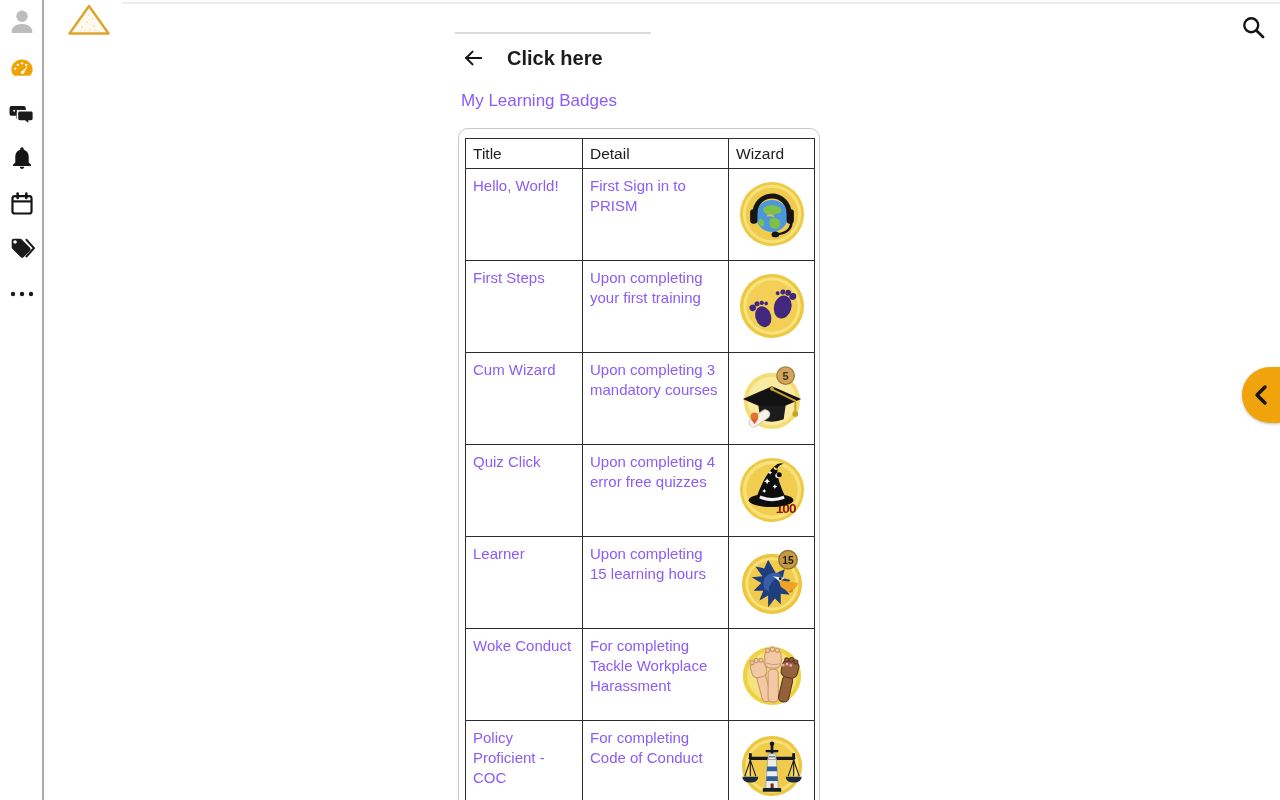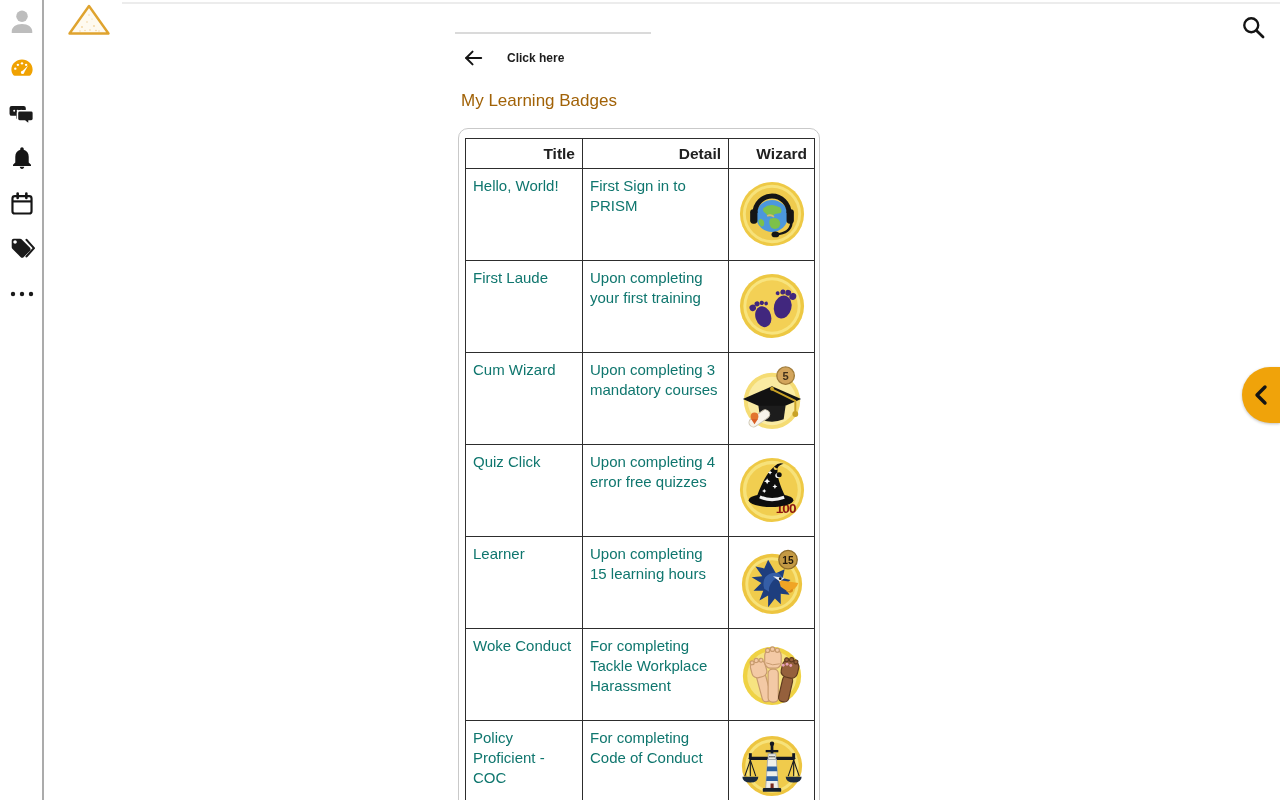--- a/index.html
+++ b/index.html
@@ -15,32 +15,32 @@
   svg text { font-family:"Liberation Sans", sans-serif; }
 
   
   .top-line { left:122px; top:2px; width:1158px; height:2px; background:#ECECEC; }
   .logo { left:67px; top:3px; }
   .search { left:1240px; top:14px; cursor:pointer; }
 
   
   .hdr-line { left:455px; top:32px; width:196px; height:1.5px; background:#DADADA; }
   .back-arrow { left:462px; top:48px; cursor:pointer; }
-  .click-here { left:507px; top:48px; font-size:12px; font-weight:600; line-height:20px; cursor:pointer; }
-  .page-title { left:461px; top:91px; font-size:17px; font-weight:500; color:#a16207; }
+  .click-here { left:507px; top:48px; font-size:20px; font-weight:600; line-height:20px; cursor:pointer; }
+  .page-title { left:461px; top:91px; font-size:17px; font-weight:500; color:#8b5cf6; }
 
   
   .table-card { left:458px; top:128px; width:362px; height:694px;
     border:1px solid #C9C9C9; border-radius:10px; padding:9px 0 0 6px; background:#fff; }
   table.badges { border-collapse:collapse; table-layout:fixed; width:349px; }
   table.badges th, table.badges td { border:1.5px solid #2D2D2D; }
-  table.badges th { height:30px; font-size:15.5px; font-weight:700; text-align:right;
+  table.badges th { height:30px; font-size:15.5px; font-weight:400; text-align:left;
     padding:2px 7px; color:#202020; vertical-align:middle; }
   table.badges td { height:92px; vertical-align:top; padding:7px 6px 4px 7px;
-    font-size:15px; line-height:20px; color:#0f766e; }
+    font-size:15px; line-height:20px; color:#8b5cf6; }
   .col-title { width:117px; }
   .col-detail { width:146px; }
   .col-badge { width:86px; }
   td.badge-cell { text-align:center; padding:4px 2px 2px 2px; }
   td.badge-cell svg { display:inline-block; margin-top:4px; }
 
   
   .side-tab { left:1242px; top:367px; width:38px; height:56px; background:#F0A30A;
     border-radius:28px 0 0 28px; cursor:pointer; box-shadow:0 1px 3px rgba(0,0,0,.25); }
   .side-tab svg { margin:16px 0 0 11px; }
@@ -170,21 +170,21 @@
           <path d="M17.5 34 a17.5 17.5 0 0 1 35 0" fill="none" stroke="#151515" stroke-width="5"></path>
           <rect x="12.5" y="30" width="7.5" height="15" rx="3.2" fill="#151515"></rect>
           <rect x="50" y="30" width="7.5" height="15" rx="3.2" fill="#151515"></rect>
           <path d="M55 44 q-1 11 -16 12" fill="none" stroke="#151515" stroke-width="2.6"></path>
           <ellipse cx="38.5" cy="56" rx="4" ry="3" fill="#151515"></ellipse>
         </svg>
       </td>
     </tr>
 
     <tr>
-      <td>First Laude</td>
+      <td>First Steps</td>
       <td>Upon completing your first training</td>
       <td class="badge-cell">
         <svg width="68" height="68" viewBox="0 0 70 70">
           <circle cx="35" cy="35" r="33" fill="#EDC843"></circle>
               <circle cx="35" cy="35" r="29.5" fill="#F8E47E"></circle>
               <circle cx="35" cy="35" r="26.5" fill="#F3D055"></circle>
           <g fill="#41277E" transform="rotate(-18 26 46)">
             <ellipse cx="26" cy="46" rx="8" ry="11"></ellipse>
             <circle cx="18.5" cy="34" r="3.4"></circle>
                 <circle cx="24" cy="31.5" r="2.6"></circle>

